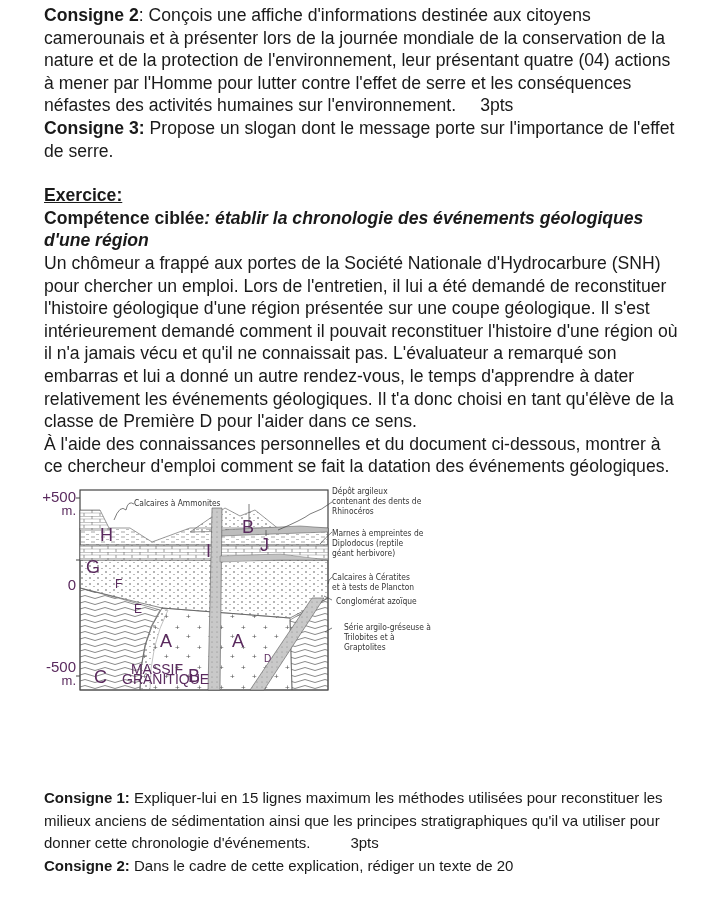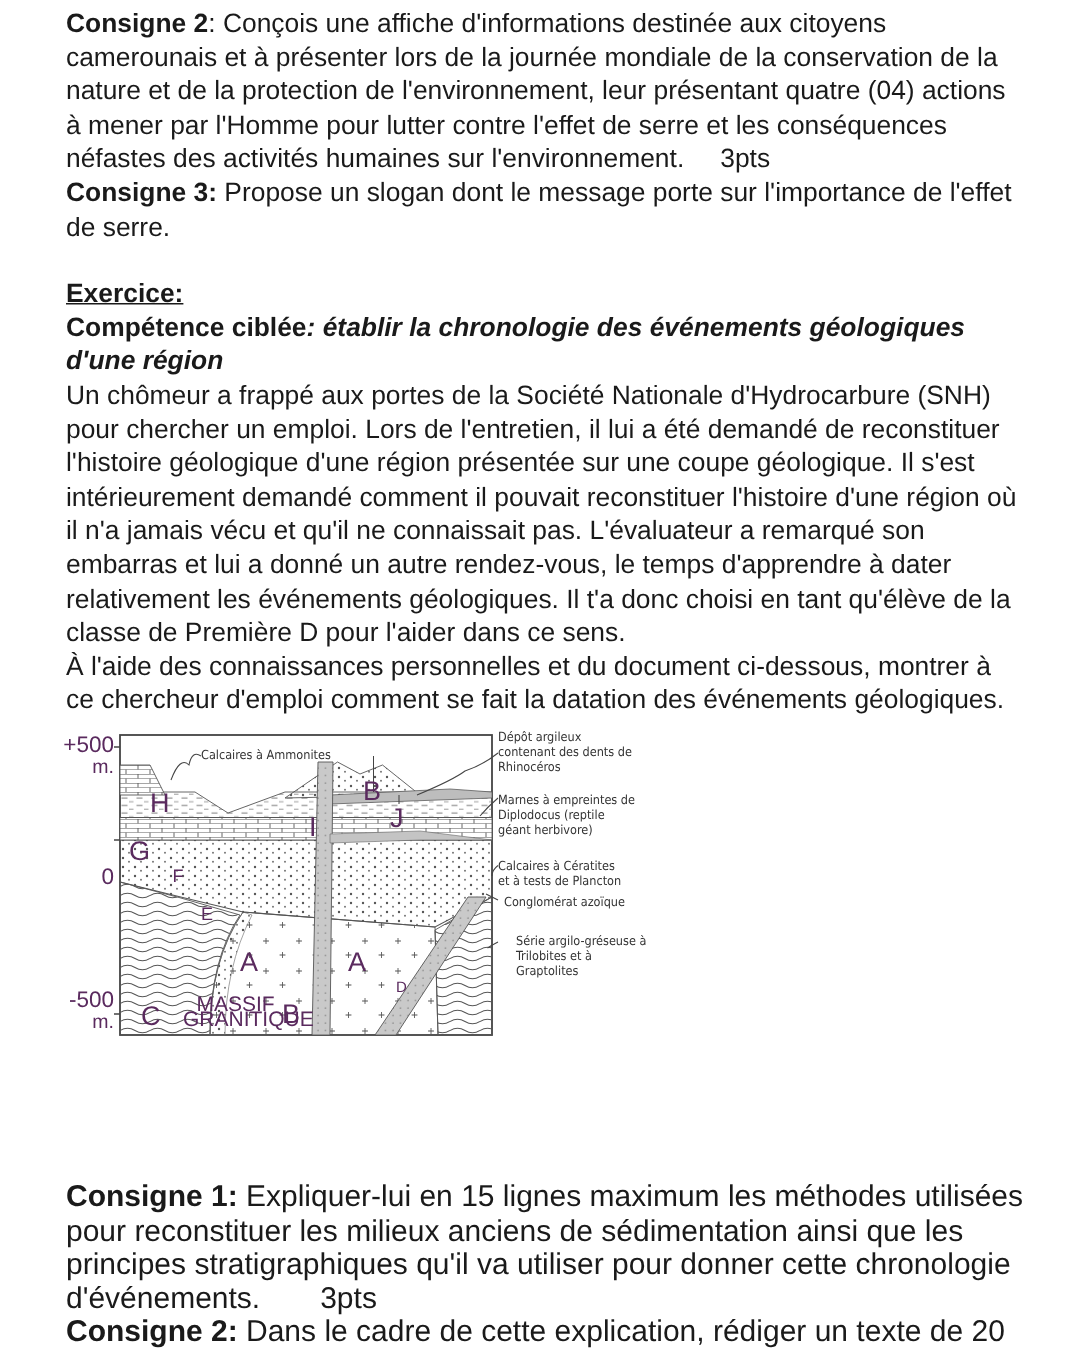--- a/index.html
+++ b/index.html
@@ -11,21 +11,21 @@
   .u { text-decoration:underline; }
   .i { font-style:italic; }
   .gap { height:22px; }
   .figure { position:relative; width:400px; height:218px; margin-top:2px; margin-left:-4px; }
   .figure svg { position:absolute; left:0; top:0; }
   .lbl { position:absolute; font-family:"DejaVu Sans Condensed","DejaVu Sans", sans-serif; font-size:8.4px; line-height:10px; color:#333; white-space:nowrap; }
   .axis { position:absolute; font-size:15px; color:#5a2a5e; line-height:14px; text-align:right; }
   .axis small { display:block; font-size:13px; }
   .letter { position:absolute; font-size:18px; color:#5a2a5e; line-height:18px; }
   .massif { position:absolute; font-size:14px; color:#5a2a5e; text-align:center; line-height:10px; }
-  .bottom { position:absolute; left:44px; top:787px; width:640px; font-size:20px; line-height:22.6px; }
+  .bottom { position:absolute; left:44px; top:787px; width:640px; font-size:15px; line-height:22.6px; }
   .bottom p { margin:0; }
 </style>
 </head>
 <body>
 
 <div class="doc">
   <p>
     <span class="b">Consigne 2</span><span>: </span><span>Conçois une affiche d'informations destinée aux citoyens camerounais et à présenter lors de la journée mondiale de la conservation de la nature et de la protection de l'environnement, leur présentant quatre (04) actions à mener par l'Homme pour lutter contre l'effet de serre et les conséquences néfastes des activités humaines sur l'environnement.</span><span style="display:inline-block;width:24px"></span><span>3pts</span>
   </p>
   <p>

